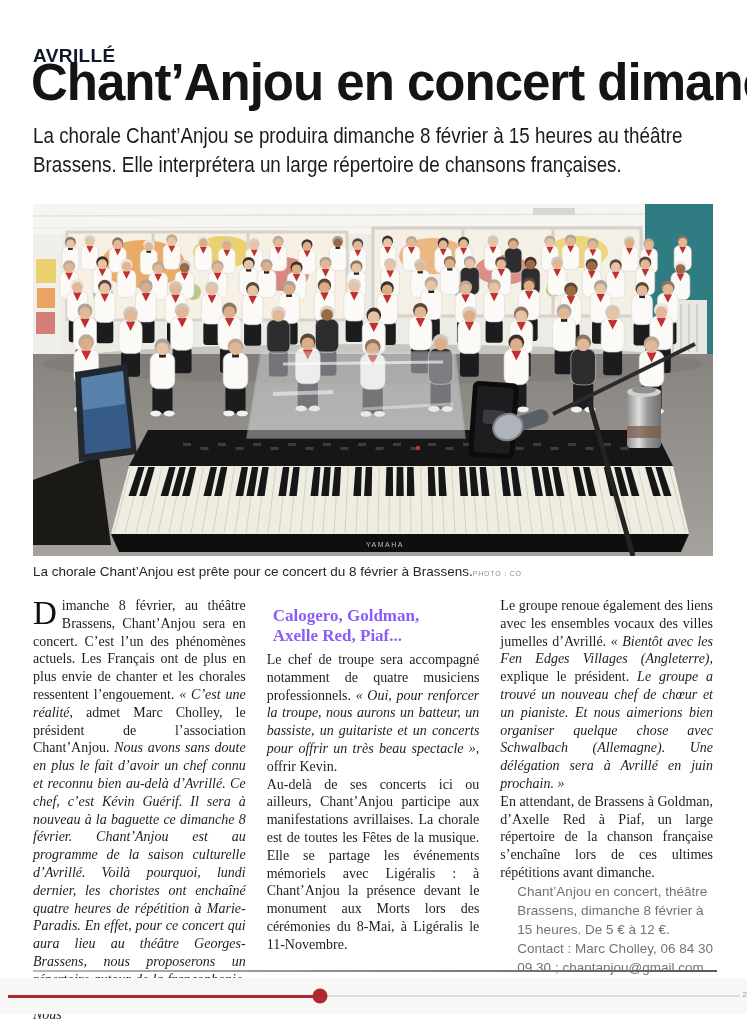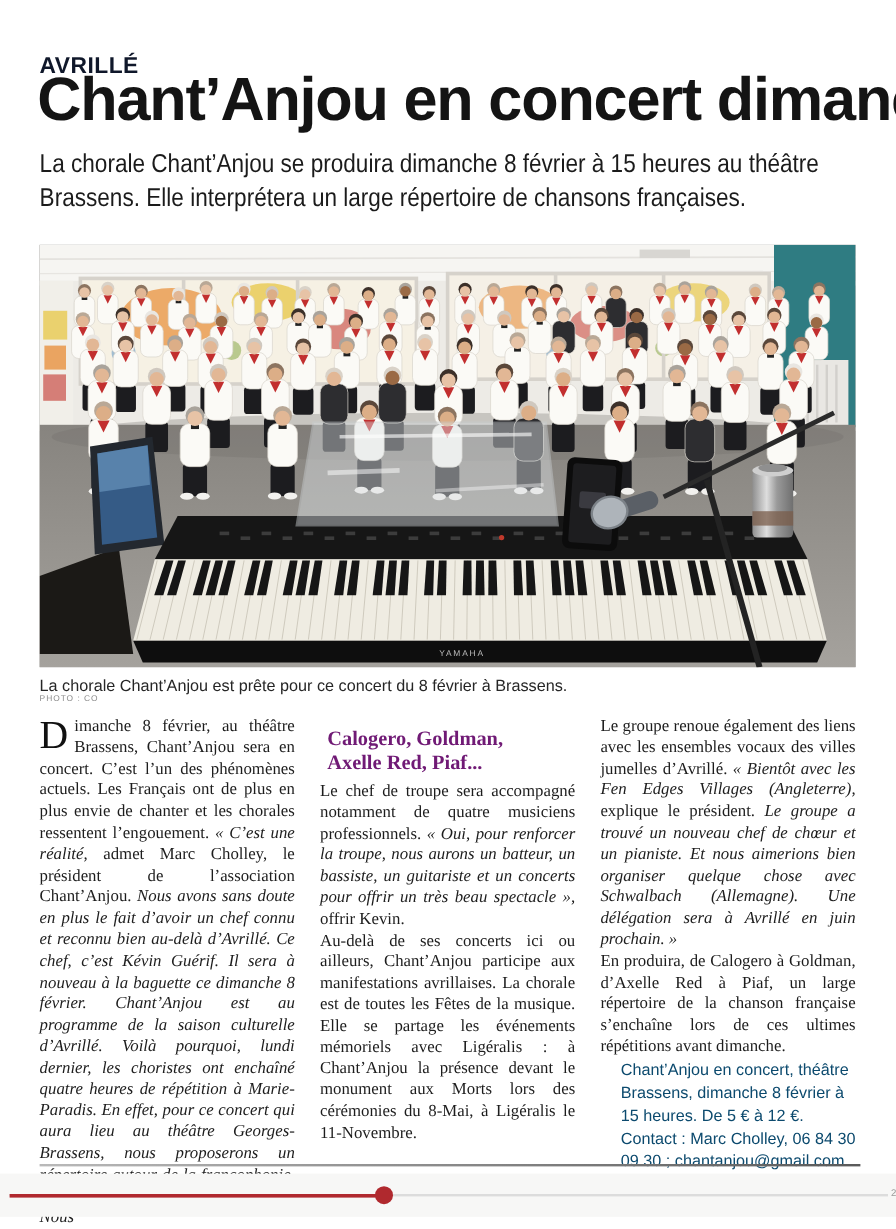--- a/index.html
+++ b/index.html
@@ -10,36 +10,36 @@
           letter-spacing:.4px;color:#0f172a;margin-top:12px;}
   .headline{position:absolute;left:31px;top:60px;width:700px;font-size:51px;line-height:46px;
             font-weight:700;color:#141414;letter-spacing:-1px;white-space:nowrap;}
   .lede{position:absolute;left:33px;top:122px;width:780px;font-size:21.5px;line-height:29px;
         font-weight:400;color:#1b1b1b;transform:scaleX(.875);transform-origin:left top;}
   
   .photo{position:absolute;left:33px;top:204px;width:680px;height:352px;background:#8d8a86;}
   .photo svg{display:block;}
   
   .caption-row{position:absolute;left:33px;top:564px;width:680px;display:flex;
-               justify-content:flex-start;align-items:baseline;flex-direction:column;}
+               justify-content:flex-start;align-items:baseline;}
   .caption{font-size:13.5px;color:#262626;}
   .credit{font-size:7px;color:#8d8d8d;letter-spacing:.8px;}
   
   .columns{position:absolute;left:33px;top:597px;width:680px;display:flex;gap:21px;}
   .col{width:213px;font-family:"Liberation Serif",serif;font-size:14px;line-height:17.8px;
        color:#1d1d1d;text-align:justify;}
   .col p{margin:0;}
   .it{font-style:italic;}
   .lastjust{text-align-last:justify;}
   .dropcap{float:left;font-family:"Liberation Serif",serif;font-size:33px;line-height:28px;
            padding:2px 5px 0 0;color:#111;}
   .subhead{font-family:"Liberation Serif",serif;font-size:17px;line-height:20px;font-weight:700;
-           color:#701a75;margin:9px 0 5px 6px;white-space:pre-line;text-align:left;}
+           color:#8b5cf6;margin:9px 0 5px 6px;white-space:pre-line;text-align:left;}
   .infobox{margin-top:16px;padding-left:17px;font-family:"Liberation Sans",sans-serif;
-           font-size:13.5px;line-height:19px;color:#0c4a6e;text-align:left;}
+           font-size:13.5px;line-height:19px;color:#737373;text-align:left;}
   
   .divider{position:absolute;left:33px;top:970px;width:684px;height:2px;
            background:linear-gradient(90deg,#b9b9b9,#5a5a5a);}
   .pager-strip{position:absolute;left:0;top:978px;width:747px;height:36px;background:#f7f7f6;}
   .pager-track{position:absolute;left:8px;right:7px;top:17px;height:2px;background:#dcdcdc;}
   .pager-fill{position:absolute;left:0;top:-0.5px;height:3px;background:#b0292e;}
   .pager-dot{position:absolute;top:1px;width:15px;height:15px;border-radius:50%;
              background:#b0292e;transform:translate(-50%,-50%);}
   .edge-mark{position:absolute;right:0px;top:990px;font-size:8px;color:#9a9a9a;}
 </style>
@@ -863,21 +863,21 @@
       <p class="lastjust"><span class="dropcap">D</span><span><span>imanche 8 février, au théâtre Brassens, Chant’Anjou sera en concert. C’est l’un des phénomènes actuels. Les Français ont de plus en plus envie de chanter et les chorales ressentent l’engouement. </span><span class="it">« C’est une réalité, </span><span>admet Marc Cholley, le président de l’association Chant’Anjou. </span><span class="it">Nous avons sans doute en plus le fait d’avoir un chef connu et reconnu bien au-delà d’Avrillé. Ce chef, c’est Kévin Guérif. Il sera à nouveau à la baguette ce dimanche 8 février. Chant’Anjou est au programme de la saison culturelle d’Avrillé. Voilà pourquoi, lundi dernier, les choristes ont enchaîné quatre heures de répétition à Marie-Paradis. En effet, pour ce concert qui aura lieu au théâtre Georges-Brassens, nous proposerons un répertoire autour de la francophonie, qu’elle soit actuelle ou plus ancienne. Nous</span></span></p>
     </div>
     <div class="col">
       <h2 class="subhead">Calogero, Goldman,
 Axelle Red, Piaf...</h2>
       <p><span>Le chef de troupe sera accompagné notamment de quatre musiciens professionnels. </span><span class="it">« Oui, pour renforcer la troupe, nous aurons un batteur, un bassiste, un guitariste et un concerts pour offrir un très beau spectacle », </span><span>offrir Kevin.</span></p>
       <p><span>Au-delà de ses concerts ici ou ailleurs, Chant’Anjou participe aux manifestations avrillaises. La chorale est de toutes les Fêtes de la musique. Elle se partage les événements mémoriels avec Ligéralis : à Chant’Anjou la présence devant le monument aux Morts lors des cérémonies du 8-Mai, à Ligéralis le 11-Novembre.</span></p>
     </div>
     <div class="col">
       <p><span>Le groupe renoue également des liens avec les ensembles vocaux des villes jumelles d’Avrillé. </span><span class="it">« Bientôt avec les Fen Edges Villages (Angleterre), </span><span>explique le président. </span><span class="it">Le groupe a trouvé un nouveau chef de chœur et un pianiste. Et nous aimerions bien organiser quelque chose avec Schwalbach (Allemagne). Une délégation sera à Avrillé en juin prochain. »</span></p>
-      <p><span>En produira, de Calogero à Goldman, d’Axelle Red à Piaf, un large répertoire de la chanson française s’enchaîne lors de ces ultimes répétitions avant dimanche.</span></p>
+      <p><span>En attendant, de Brassens à Goldman, d’Axelle Red à Piaf, un large répertoire de la chanson française s’enchaîne lors de ces ultimes répétitions avant dimanche.</span></p>
       <p class="infobox">Chant’Anjou en concert, théâtre Brassens, dimanche 8 février à 15 heures. De 5 € à 12 €. Contact : Marc Cholley, 06 84 30 09 30 ; chantanjou@gmail.com</p>
     </div>
   </div>
 
   <div class="divider"></div>
   <div class="pager-strip">
     <div class="pager-track">
       <div class="pager-fill" id="pager-fill" style="width: 42.6%; background: rgb(176, 41, 46);"></div>
       <div class="pager-dot" id="pager-dot" style="left: 42.6%; background: rgb(176, 41, 46);"></div>
     </div>

